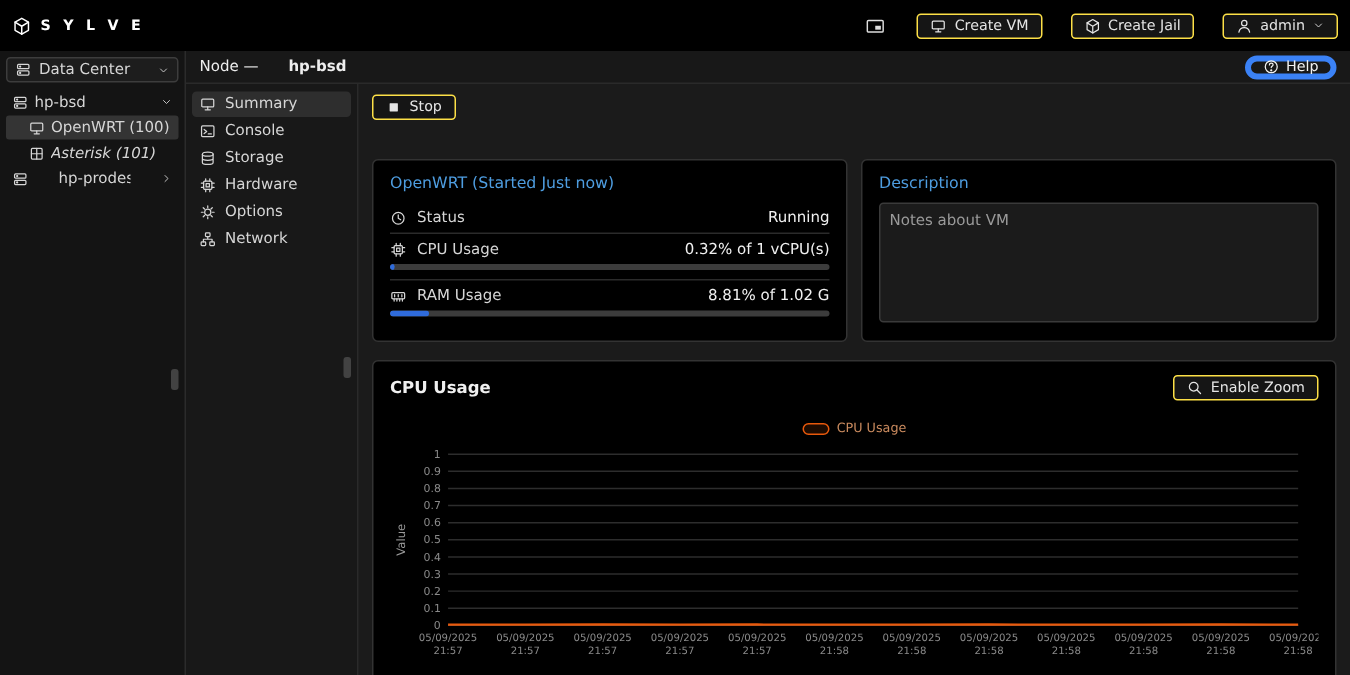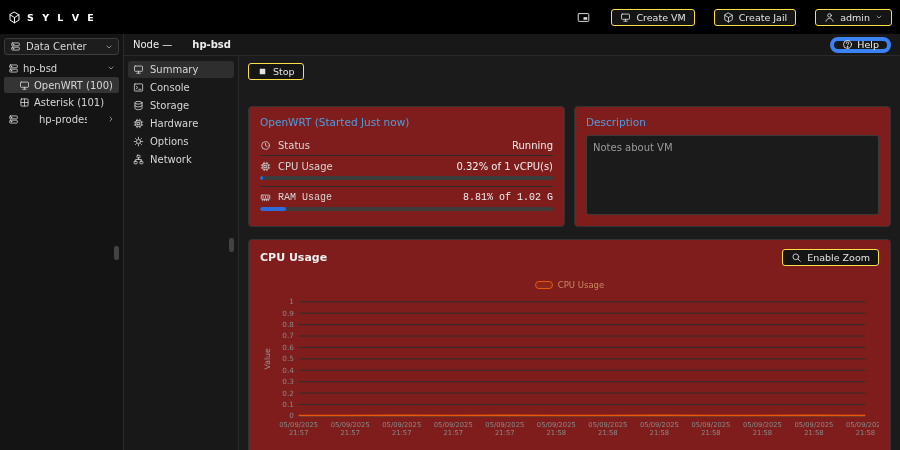--- a/index.html
+++ b/index.html
@@ -35,24 +35,24 @@
 
   .content-row { flex:1; display:flex; min-height:0; }
   .menu { width:115px; background:#181818; border-right:1px solid #2a2a2a; padding:5px 4px; }
   .menu-item { display:flex; align-items:center; gap:6px; height:17px; padding:0 5px; border-radius:3px; margin-bottom:1px; }
   .menu-item.selected { background:#2e2e2e; }
 
   .content { flex:1; min-width:0; padding:7px 9px; overflow:hidden; }
   .toolbar { margin-bottom:26px; }
 
   .cards { display:flex; gap:9px; margin-bottom:12px; }
-  .card { flex:1; background:#7f1d1d; border:1px solid #333; border-radius:4px; padding:9px 11px; min-width:0; }
+  .card { flex:1; background:#000000; border:1px solid #333; border-radius:4px; padding:9px 11px; min-width:0; }
   .card-title { color:var(--accent,#4e9de0); font-size:10.5px; margin-bottom:7px; }
   .sum-block { border-bottom:1px solid #2b2b2b; }
-  .sum-block:last-child { border-bottom:none;font-family:Liberation Mono, monospace; }
+  .sum-block:last-child { border-bottom:none; }
   .sum-line { display:flex; align-items:center; gap:7px; padding:5px 0 4px; }
   .sum-val { margin-left:auto; color:#f0f0f0; }
   .bar { height:4px; background:#3c3c3c; border-radius:2px; overflow:hidden; margin:0 0 6px; }
   .bar .fill { height:100%; background:var(--progress,#2f6bdb); border-radius:2px; min-width:3px; }
   .desc-box { width:100%; height:80px; background:#1b1b1b; border:1px solid #3a3a3a; border-radius:3px; color:#cfcfcf; padding:6px; font:inherit; resize:none; }
   .desc-box::placeholder { color:#9a9a9a; }
 
   .chart-card { height:250px; }
   .chart-head { display:flex; align-items:center; justify-content:space-between; }
   .chart-title { font-weight:bold; font-size:11px; color:#f0f0f0; }
@@ -157,21 +157,21 @@
         </div>
         <div class="tree-row selected" style="padding-left: 15px;">
           <span class="i">
             <svg viewBox="0 0 16 16" fill="none" stroke="currentColor" stroke-width="1.2" stroke-linecap="round" stroke-linejoin="round">
               <rect x="2.2" y="3" width="11.6" height="7.6" rx="1"></rect>
               <path d="M8 10.6v2.6M5.5 13.4h5"></path>
             </svg>
           </span>
           <span class="lbl">OpenWRT (100)</span>
         </div>
-        <div class="tree-row" style="padding-left: 15px;">
+        <div class="tree-row" style="padding-left: 15px; font-style: italic;">
           <span class="i">
             <svg viewBox="0 0 16 16" fill="none" stroke="currentColor" stroke-width="1.2" stroke-linecap="round" stroke-linejoin="round">
               <rect x="2.8" y="2.8" width="10.4" height="10.4" rx="1"></rect>
               <path d="M2.8 8h10.4M8 2.8v10.4"></path>
             </svg>
           </span>
           <span class="lbl">Asterisk (101)</span>
         </div>
         <div class="tree-row" style="padding-left: 4px; gap: 20px;">
           <span class="i">

